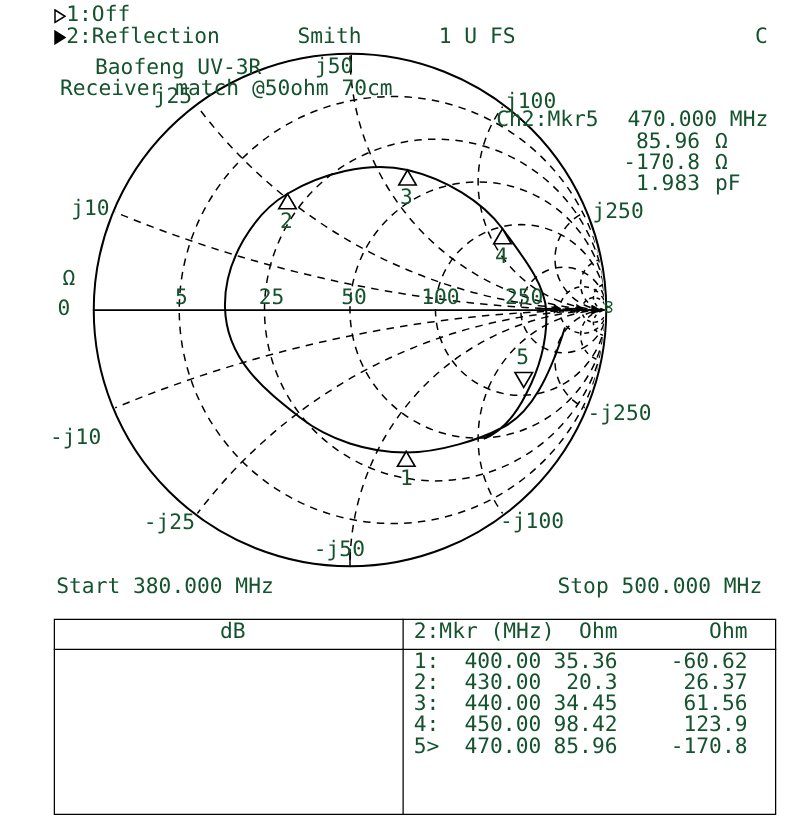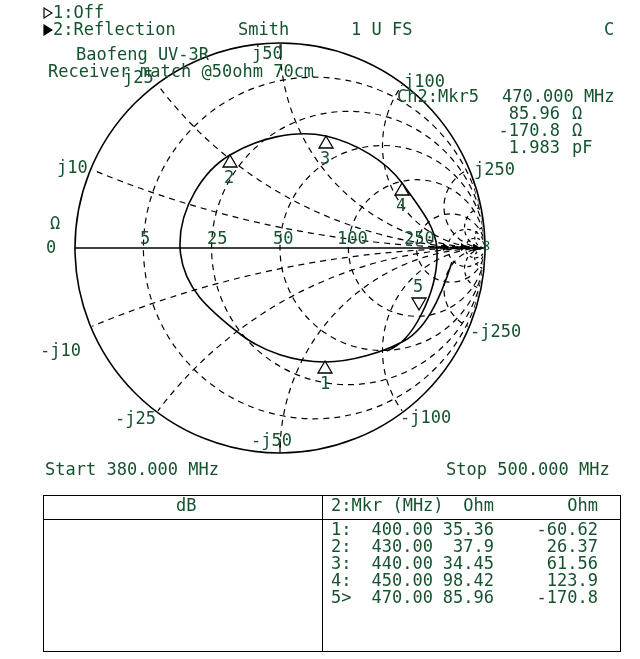--- a/index.html
+++ b/index.html
@@ -154,21 +154,21 @@
 
   <div>
     <div class="t" style="left:331px;top:521px;">1:</div>
     <div class="t ra" style="left:351px;top:521px;width:82px;">400.00</div>
     <div class="t ra" style="left:412px;top:521px;width:82px;">35.36</div>
     <div class="t ra" style="left:506px;top:521px;width:92px;">-60.62</div>
   </div>
   <div>
     <div class="t" style="left:331px;top:538px;">2:</div>
     <div class="t ra" style="left:351px;top:538px;width:82px;">430.00</div>
-    <div class="t ra" style="left:412px;top:538px;width:82px;">37.9</div>
+    <div class="t ra" style="left:412px;top:538px;width:82px;">20.3</div>
     <div class="t ra" style="left:506px;top:538px;width:92px;">26.37</div>
   </div>
   <div>
     <div class="t" style="left:331px;top:555px;">3:</div>
     <div class="t ra" style="left:351px;top:555px;width:82px;text-align:right;">440.00</div>
     <div class="t ra" style="left:412px;top:555px;width:82px;">34.45</div>
     <div class="t ra" style="left:506px;top:555px;width:92px;">61.56</div>
   </div>
   <div>
     <div class="t" style="left:331px;top:572px;">4:</div>

